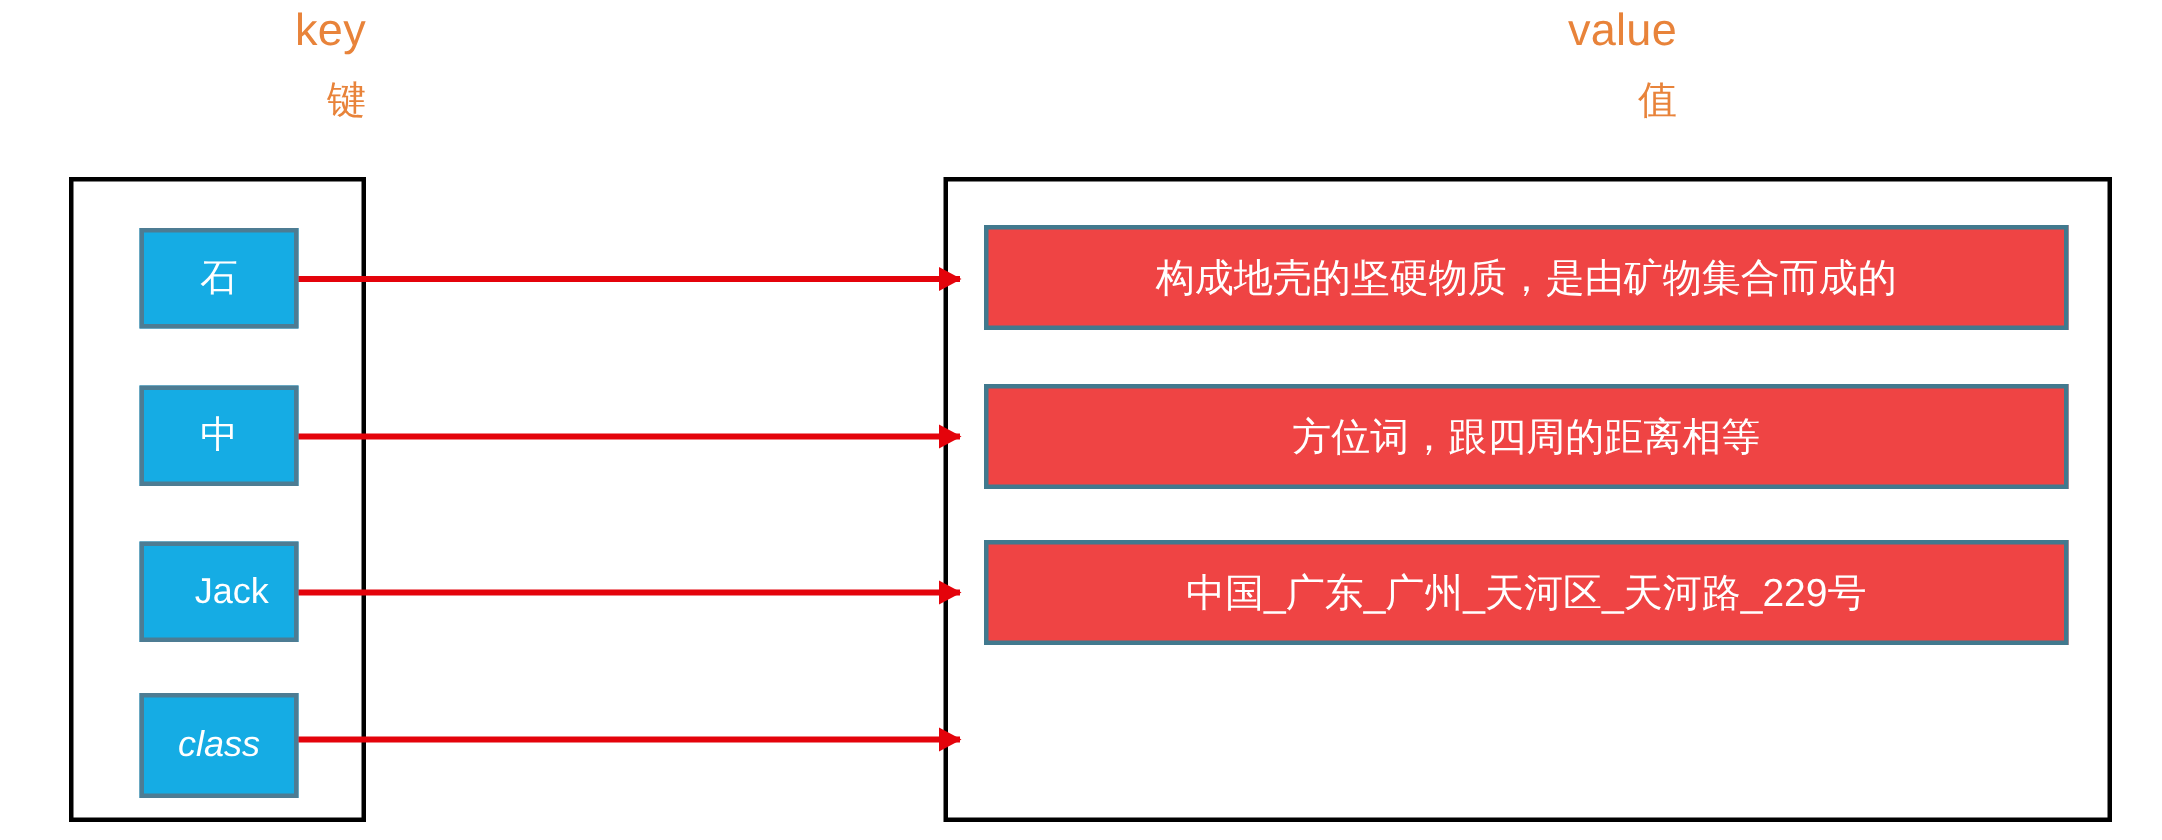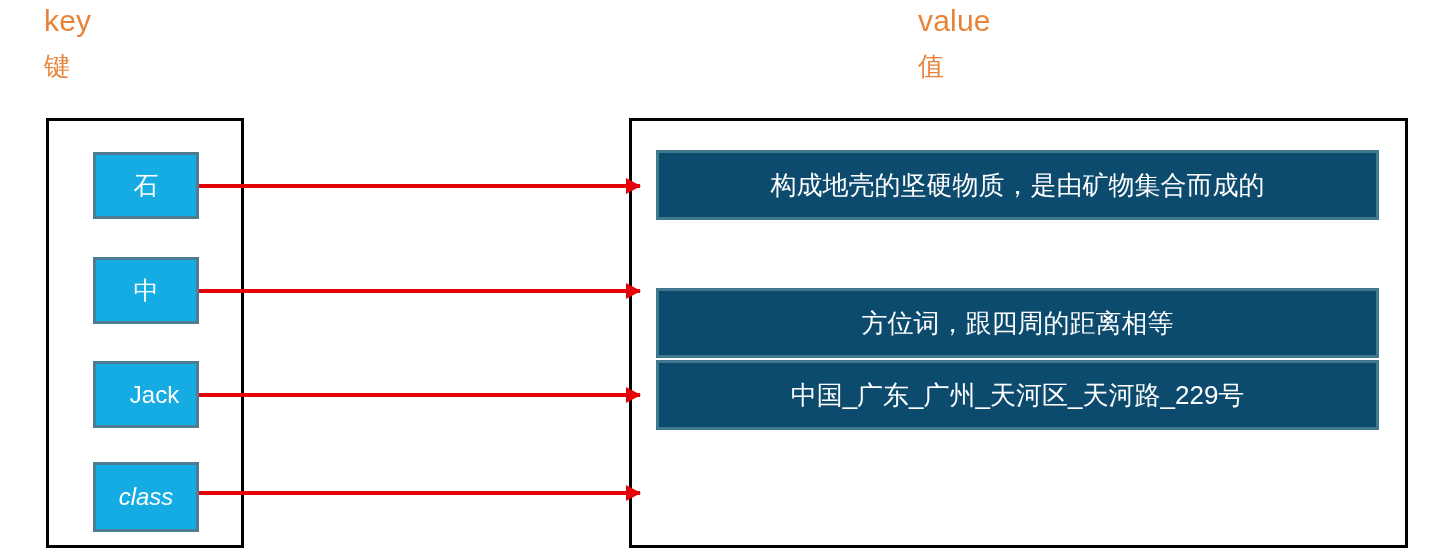--- a/index.html
+++ b/index.html
@@ -14,21 +14,21 @@
     position: relative;
     width: 1441px;
     height: 560px;
     background: #ffffff;
     overflow: hidden;
   }
 
   
   .col-heading {
     position: absolute;
-    text-align: left;
+    text-align: right;
     color: #E8833A;
     font-family: "Liberation Sans", "DejaVu Sans", sans-serif;
     line-height: 1.0;
     white-space: nowrap;
   }
   .col-heading .latin {
     display: block;
     font-size: 30px;
     font-weight: 400;
     letter-spacing: 0.2px;
@@ -70,35 +70,35 @@
   }
   .key-box.cjk { font-size: 25px; }
   #key-box-0 { top: 152px; height: 67px; }
   #key-box-1 { top: 257px; height: 67px; }
   #key-box-2 { top: 361px; height: 67px; padding-left: 17px; }
   #key-box-3 { top: 462px; height: 70px; font-style: italic; }
 
   
   .value-box {
     position: absolute;
-    background: #0c4a6e;
+    background: #ef4444;
     border: 3px solid #41798E;
     box-sizing: border-box;
     color: #ffffff;
     display: flex;
     align-items: center;
     justify-content: center;
     font-size: 26px;
     line-height: 1;
     text-align: center;
     left: 656px;
     width: 723px;
   }
   #value-box-0 { top: 150px; height: 70px; }
-  #value-box-1 { top: 256px; height: 70px; margin-top: 32px; }
+  #value-box-1 { top: 256px; height: 70px; }
   #value-box-2 { top: 360px; height: 70px; }
   #value-box-3 { top: 462px; height: 62px; }
   #value-box-3 .vtext { font-size: 22px; }
 
   
   .arrow {
     position: absolute;
     height: 4px;
     background: #E4030B;
   }

